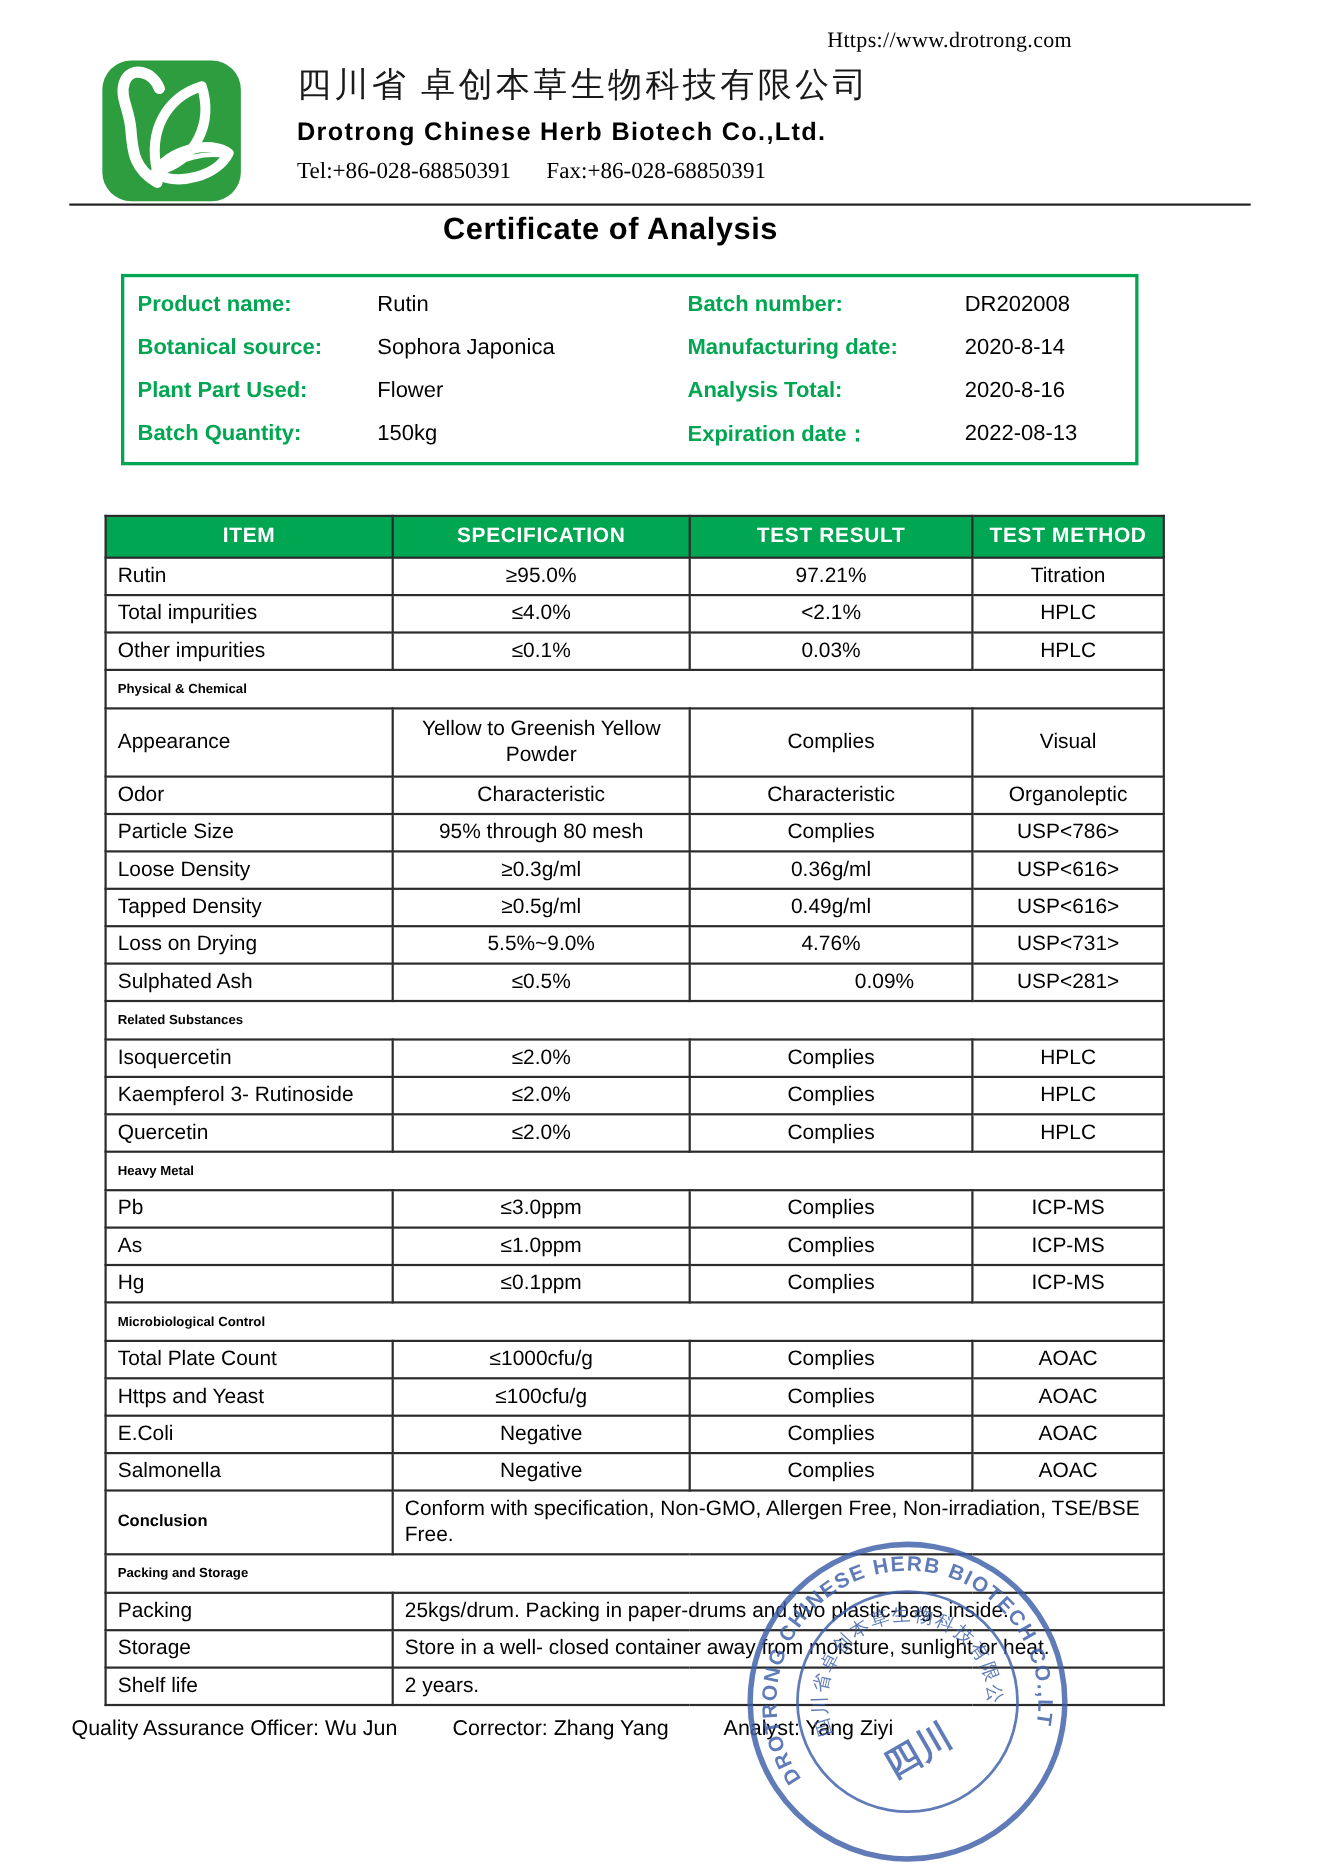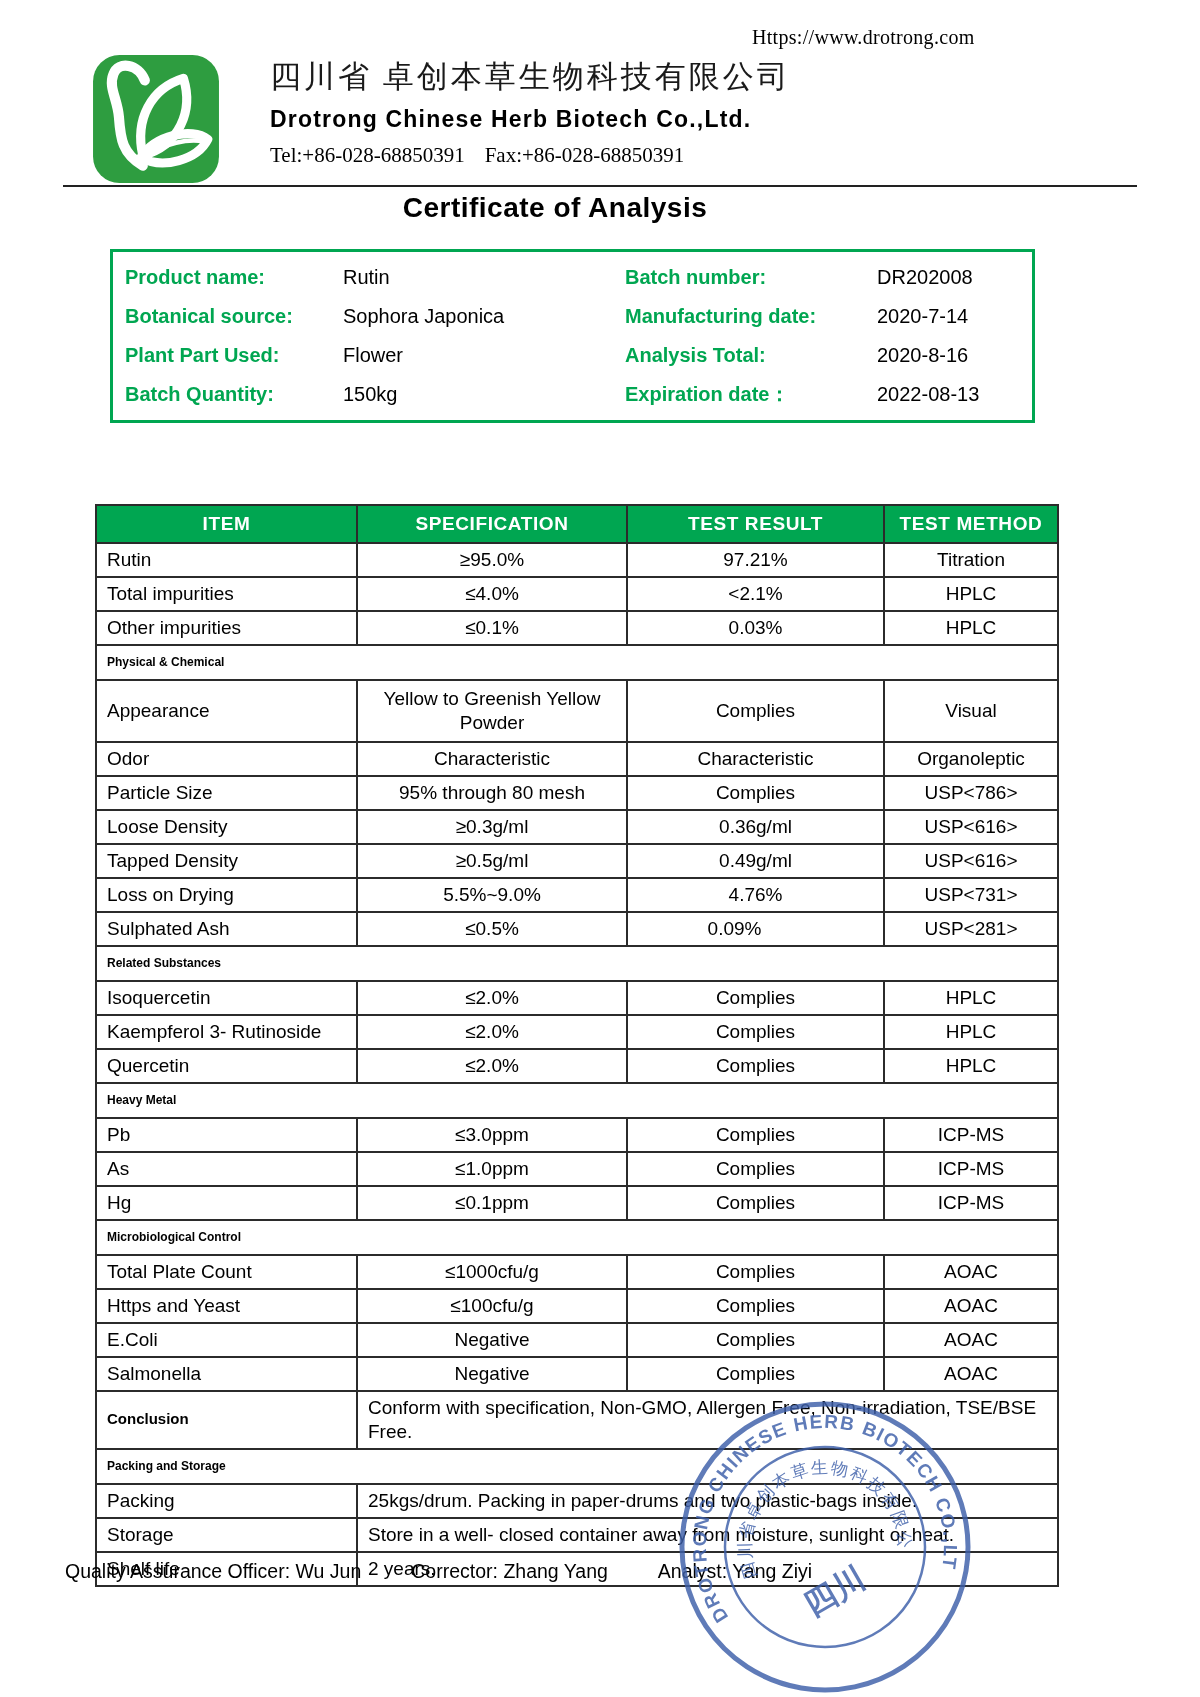--- a/index.html
+++ b/index.html
@@ -23,57 +23,57 @@
   .header{position:absolute;top:54px;left:92px;display:flex;gap:50px;}
   .logo{width:128px;height:130px;flex:0 0 auto;}
   .company-block{padding-top:2px;}
   .company-cn{
     font-family:"Liberation Serif","DejaVu Serif",serif;
     font-size:31px;letter-spacing:3px;color:#1a1a1a;
   }
   .company-en{font-weight:bold;font-size:23px;letter-spacing:1.2px;margin-top:8px;}
   .contact{
     font-family:"Liberation Serif","DejaVu Serif",serif;
-    font-size:21px;margin-top:10px;display:flex;gap:20px;
+    font-size:21px;margin-top:10px;display:flex;gap:32px;
   }
   .rule{position:absolute;top:185px;left:63px;width:1074px;border-top:2px solid #222;}
   .doc-title{
     position:absolute;top:192px;left:0;width:1200px;text-align:center;
     transform:translateX(-45px);
     font-size:28px;font-weight:bold;letter-spacing:.5px;
   }
   
   .info-box{
     position:absolute;top:249px;left:110px;width:925px;
     border:3px solid var(--green);padding:6px 0;box-sizing:border-box;
   }
   .info-row{
     display:grid;grid-template-columns:218px 282px 252px 1fr;
     align-items:center;height:39px;padding:0 12px;font-size:20px;
   }
   .info-label{color:var(--green);font-weight:bold;}
   .info-value{color:#000;}
   
   .coa-table{
-    position:absolute;top:504px;left:95px;width:962px;
+    position:absolute;top:468px;left:95px;width:962px;
     border-collapse:collapse;table-layout:fixed;font-size:19px;padding-left:12px;
   }
   .coa-table col.c1{width:261px}.coa-table col.c2{width:270px}
   .coa-table col.c3{width:257px}.coa-table col.c4{width:174px}
   .coa-table th,.coa-table td{
     border:2px solid var(--border-dark);
     padding:4px 10px;line-height:1.25;vertical-align:middle;
   }
   .coa-table th{
     background:var(--green);color:#fff;font-size:19px;font-weight:bold;
     letter-spacing:.6px;height:28px;text-align:center;
   }
   td.item-cell{text-align:left;height:24px;}
   td.spec-cell,td.result-cell,td.method-cell{text-align:center;}
-  td.result-right{padding-right:52px;}
+  td.result-right{text-align:right;padding-right:52px;}
   tr.tall td{height:52px;}
   td.section-cell{font-weight:bold;font-size:12px;height:25px;text-align:left;}
   td.merged-value-cell{text-align:left;}
   td.bold{font-weight:bold;font-size:15px;}
   
   .footer{
     position:absolute;top:1560px;left:65px;font-size:19.5px;
     display:flex;white-space:nowrap;
   }
   .sig{display:inline-block;}
@@ -124,21 +124,21 @@
       <div class="info-row">
         <span class="info-label">Product name:</span>
         <span class="info-value">Rutin</span>
         <span class="info-label">Batch number:</span>
         <span class="info-value">DR202008</span>
       </div>
       <div class="info-row">
         <span class="info-label">Botanical source:</span>
         <span class="info-value">Sophora Japonica</span>
         <span class="info-label">Manufacturing date:</span>
-        <span class="info-value">2020-7-14</span>
+        <span class="info-value">2020-8-14</span>
       </div>
       <div class="info-row">
         <span class="info-label">Plant Part Used:</span>
         <span class="info-value">Flower</span>
         <span class="info-label">Analysis Total:</span>
         <span class="info-value">2020-8-16</span>
       </div>
       <div class="info-row">
         <span class="info-label">Batch Quantity:</span>
         <span class="info-value">150kg</span>

